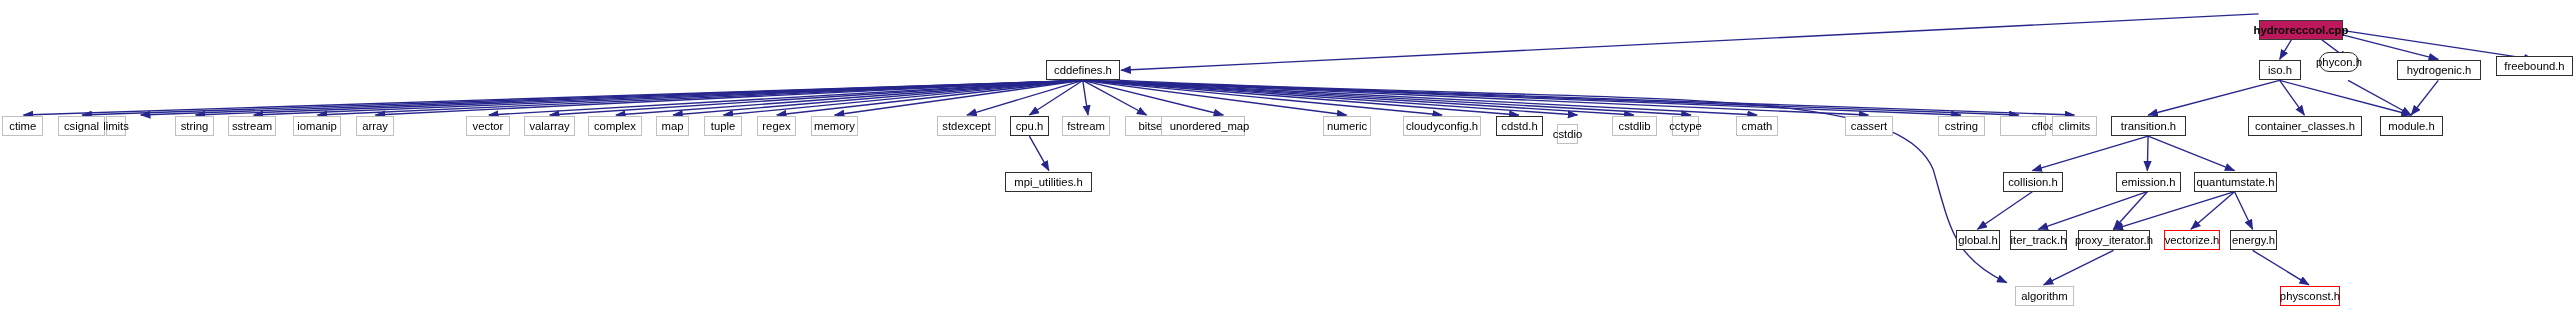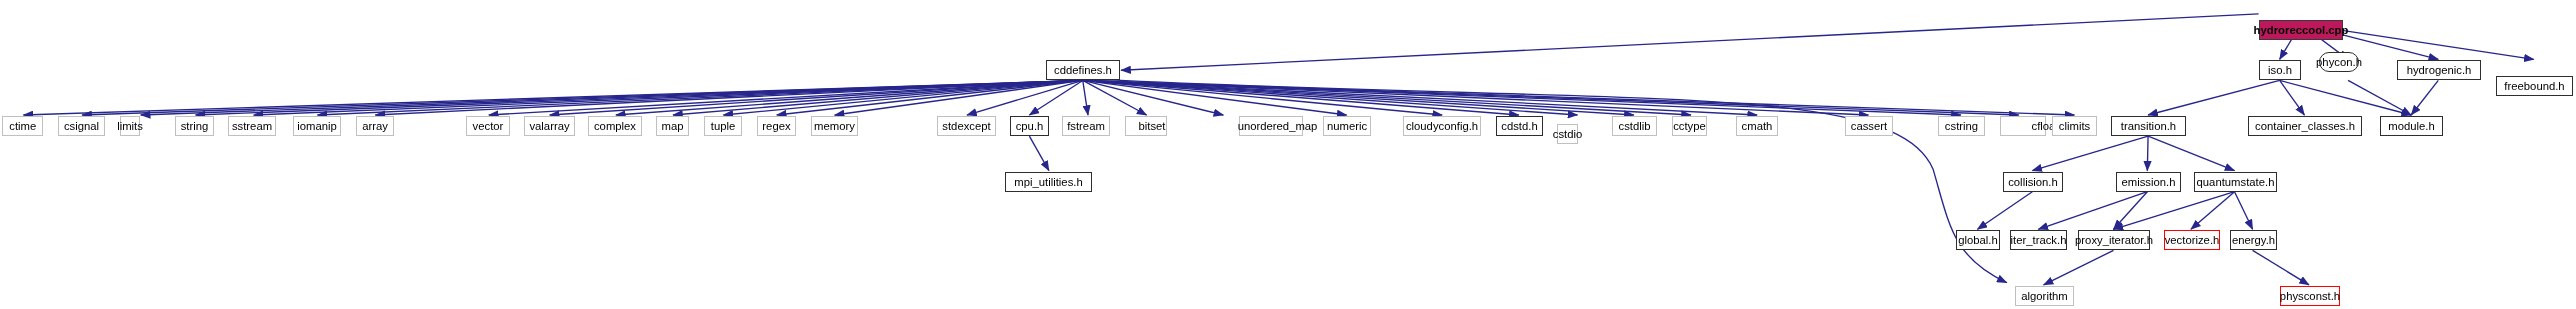--- a/index.html
+++ b/index.html
@@ -90,46 +90,46 @@
         <path d="M2810,333 L2717,379" class="edge" stroke="#26268c" marker-end="url(#arrowhead)"></path>
         <path d="M2995,333 L3070,379" class="edge" stroke="#26268c" marker-end="url(#arrowhead)"></path>
       </g>
   </svg>
   <div id="node-layer">
       <div class="node main" style="left: 2259px; top: 3.8px; width: 84px;">hydroreccool.cpp</div>
       <div class="node linked" style="left: 1046px; top: 60px; width: 74px;">cddefines.h</div>
       <div class="node linked" style="left: 2259px; top: 60px; width: 42px;">iso.h</div>
       <div class="node linked" style="left: 2319px; top: 52px; width: 40px; border-radius: 10px;">phycon.h</div>
       <div class="node linked" style="left: 2397px; top: 60px; width: 84px;">hydrogenic.h</div>
-      <div class="node linked" style="left: 2496px; top: 76px; width: 77px;">freebound.h</div>
+      <div class="node linked" style="left: 2496px; top: 56px; width: 77px;">freebound.h</div>
       <div class="node plain" style="left: 2.3px; top: 116px; width: 41px;">ctime</div>
       <div class="node plain" style="left: 58px; top: 116px; width: 47px;">csignal</div>
-      <div class="node plain" style="left: 120px; top: 116px; width: 20px;">limits</div>
+      <div class="node plain" style="left: 106px; top: 116px; width: 20px;">limits</div>
       <div class="node plain" style="left: 175px; top: 116px; width: 39px;">string</div>
       <div class="node plain" style="left: 228px; top: 116px; width: 48px;">sstream</div>
       <div class="node plain" style="left: 293px; top: 116px; width: 48px;">iomanip</div>
       <div class="node plain" style="left: 356px; top: 116px; width: 38px;">array</div>
       <div class="node plain" style="left: 466px; top: 116px; width: 44px;">vector</div>
       <div class="node plain" style="left: 524px; top: 116px; width: 51px;">valarray</div>
       <div class="node plain" style="left: 588px; top: 116px; width: 54px;">complex</div>
       <div class="node plain" style="left: 656px; top: 116px; width: 33px;">map</div>
       <div class="node plain" style="left: 704px; top: 116px; width: 38px;">tuple</div>
       <div class="node plain" style="left: 757px; top: 116px; width: 39px;">regex</div>
       <div class="node plain" style="left: 811px; top: 116px; width: 47px;">memory</div>
       <div class="node plain" style="left: 937px; top: 116px; width: 59px;">stdexcept</div>
       <div class="node linked" style="left: 1010px; top: 116px; width: 39px;">cpu.h</div>
       <div class="node plain" style="left: 1062px; top: 116px; width: 48px;">fstream</div>
       <div class="node plain" style="left: 1125px; top: 116px; width: 42px; padding-left: 12px;">bitset</div>
-      <div class="node plain" style="left: 1239px; top: 116px; width: 64px; padding-left: 13px;">unordered_map</div>
+      <div class="node plain" style="left: 1161px; top: 116px; width: 84px; padding-left: 13px;">unordered_map</div>
       <div class="node plain" style="left: 1323px; top: 116px; width: 48px;">numeric</div>
       <div class="node plain" style="left: 1403px; top: 116px; width: 78px;">cloudyconfig.h</div>
       <div class="node linked" style="left: 1496px; top: 116px; width: 47px;">cdstd.h</div>
       <div class="node plain" style="left: 1557px; top: 124px; width: 21px;">cstdio</div>
       <div class="node plain" style="left: 1612px; top: 116px; width: 45px;">cstdlib</div>
-      <div class="node plain" style="left: 1672px; top: 116px; width: 35px;">cctype</div>
+      <div class="node plain" style="left: 1672px; top: 116px; width: 27px;">cctype</div>
       <div class="node plain" style="left: 1736px; top: 116px; width: 42px;">cmath</div>
       <div class="node plain" style="left: 1845px; top: 116px; width: 48px;">cassert</div>
       <div class="node plain" style="left: 1938px; top: 116px; width: 47px;">cstring</div>
       <div class="node plain" style="left: 2000px; top: 116px; width: 39px; padding-left: 44px;">cfloat</div>
       <div class="node plain" style="left: 2052px; top: 116px; width: 45px;">climits</div>
       <div class="node linked" style="left: 2111px; top: 116px; width: 75px;">transition.h</div>
       <div class="node linked" style="left: 2248px; top: 116px; width: 114px;">container_classes.h</div>
       <div class="node linked" style="left: 2380px; top: 116px; width: 63px;">module.h</div>
       <div class="node linked" style="left: 1005px; top: 172px; width: 87px;">mpi_utilities.h</div>
       <div class="node linked" style="left: 2003px; top: 172px; width: 60px;">collision.h</div>

